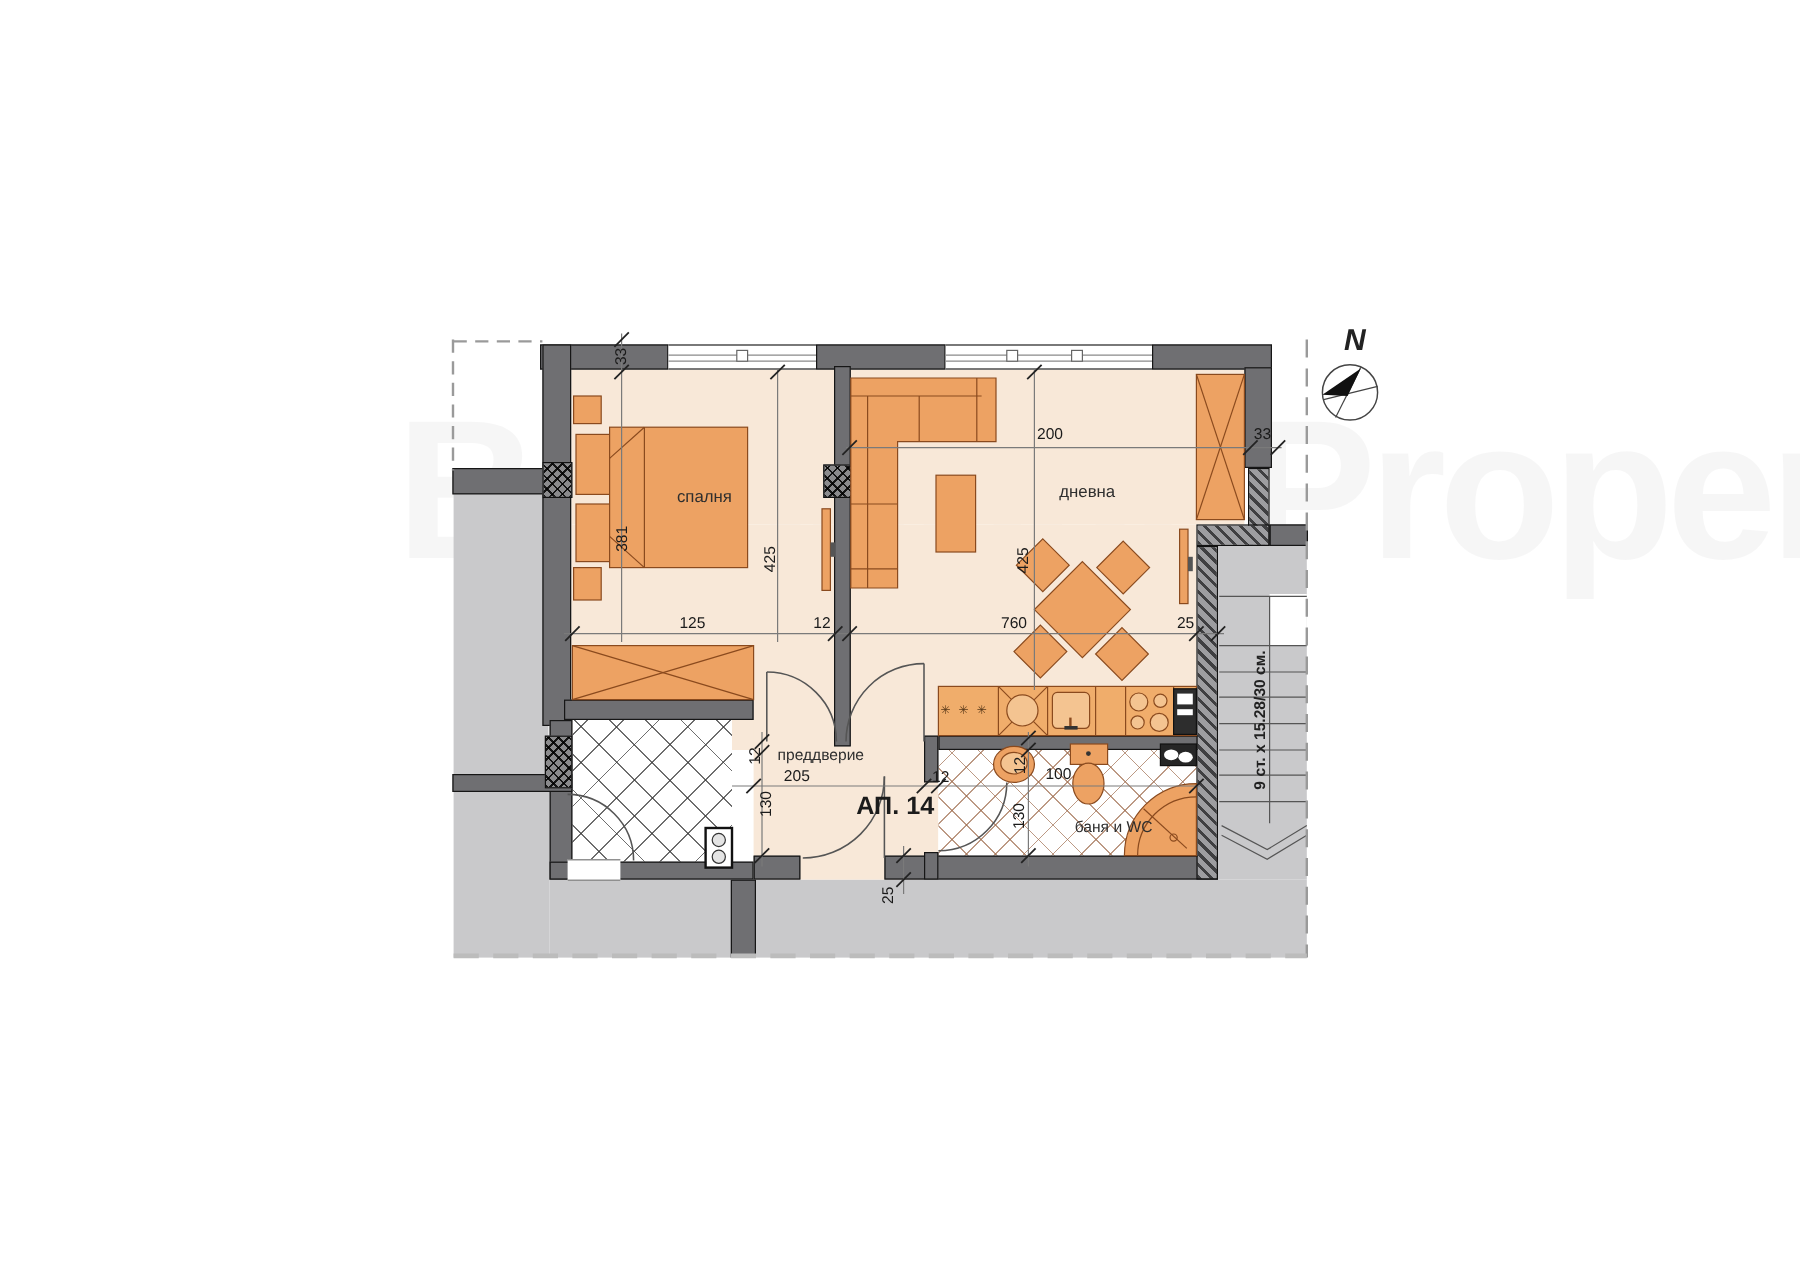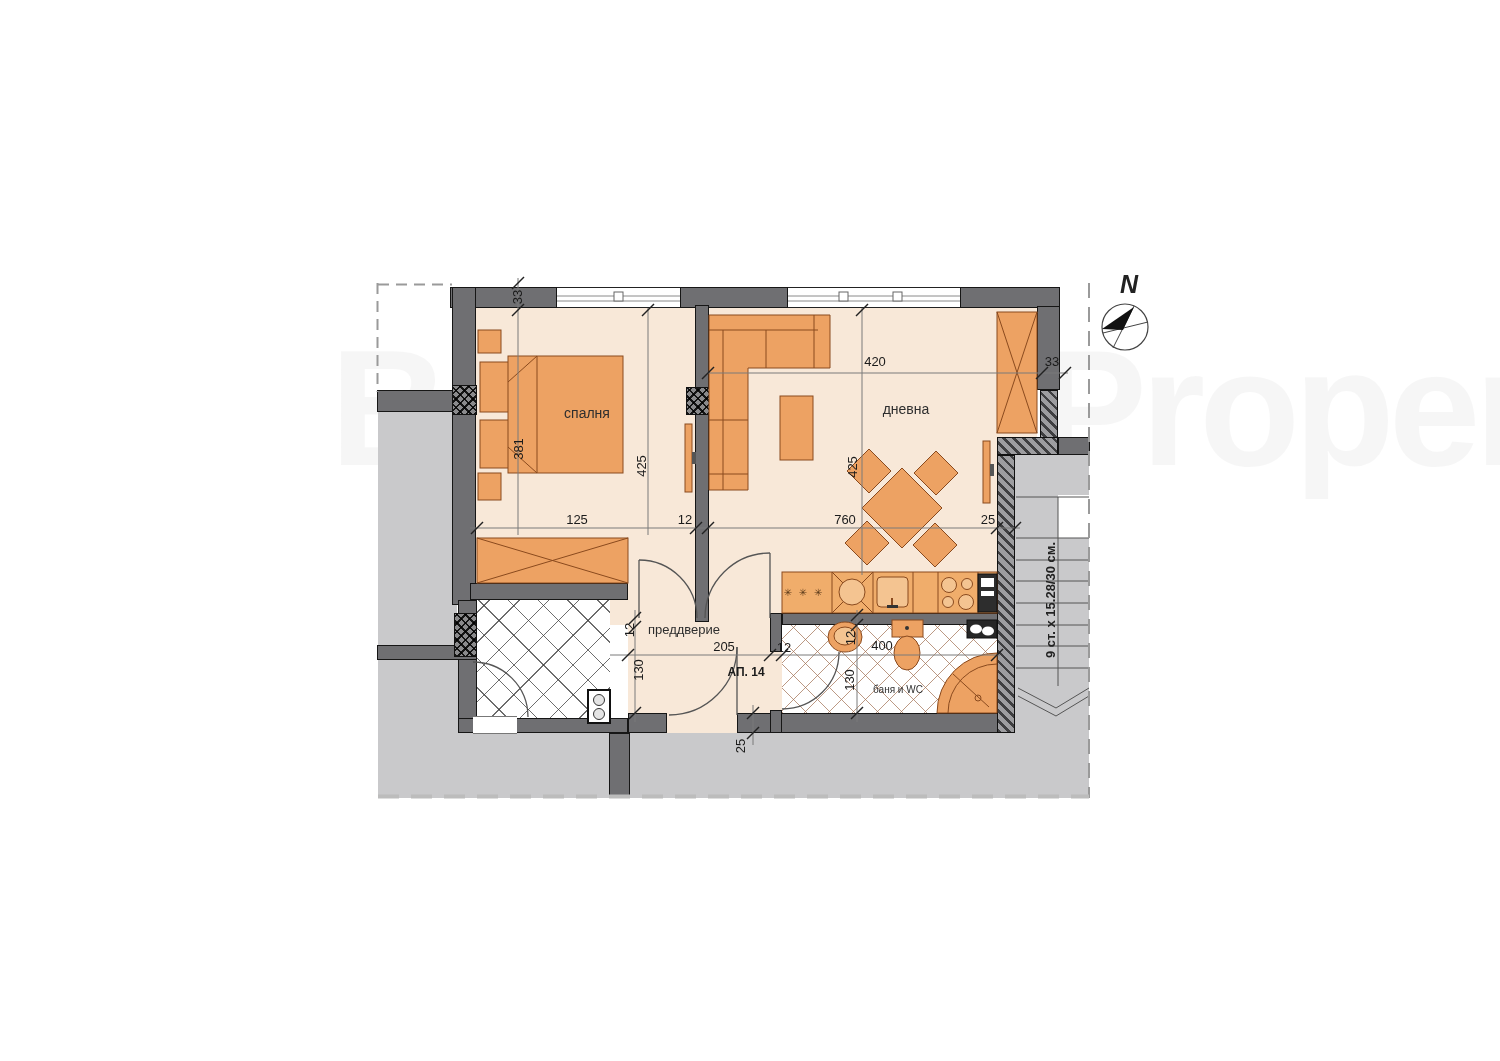--- a/index.html
+++ b/index.html
@@ -21,21 +21,21 @@
   .tiles-terr{background-color:#fff;
     background-image:repeating-linear-gradient(45deg,rgba(60,60,60,.75) 0 1px,transparent 1px 21px),
                      repeating-linear-gradient(-45deg,rgba(60,60,60,.75) 0 1px,transparent 1px 21px);}
   .threshold{background:#fff;border-top:1.5px solid #777;border-bottom:1.5px solid #777;}
   .window{background:#fff;border-top:1.5px solid #222;border-bottom:1.5px solid #222;}
   .lbl{position:absolute;transform:translate(-50%,-50%);white-space:nowrap;color:#2e2e2e;
        font-size:14px;}
   .dim{position:absolute;transform:translate(-50%,-50%);white-space:nowrap;color:#1b1b1b;
        font-size:13px;}
   .dim.v{transform:translate(-50%,-50%) rotate(-90deg);}
-  .ap{font-weight:bold;font-size:12px;color:#1b1b1b;}
+  .ap{font-weight:bold;font-size:21px;color:#1b1b1b;}
   .stairs-lbl{position:absolute;transform:translate(-50%,-50%) rotate(-90deg);white-space:nowrap;
        font-size:13px;font-weight:bold;color:#222;}
   .north{position:absolute;transform:translate(-50%,-50%);font-size:25px;font-style:italic;
        font-weight:600;color:#222;}
   .stars{position:absolute;transform:translate(-50%,-50%);font-size:10px;letter-spacing:2px;color:#5a3a1a;}
   .watermark{position:absolute;left:330px;top:330px;width:820px;font-size:165px;font-weight:bold;
        color:rgba(0,0,0,0.035);line-height:0.95;letter-spacing:-6px;pointer-events:none;}
   svg{position:absolute;left:0;top:0;pointer-events:none;}
 </style>
 </head>
@@ -248,38 +248,38 @@
       <circle cx="1125" cy="327" r="23" stroke="#444" stroke-width="1.2" fill="none"></circle>
       <line x1="1103" y1="333" x2="1148" y2="322" stroke="#444" stroke-width="1"></line>
       <line x1="1134" y1="306" x2="1113" y2="348" stroke="#444" stroke-width="1"></line>
       <polygon points="1102,329 1134,307 1123,330" fill="#111"></polygon>
     </g>
   </svg>
 
   <span class="lbl" style="left:587px;top:413px">спалня</span>
   <span class="lbl" style="left:906px;top:409px">дневна</span>
   <span class="lbl" style="left:684px;top:629px;font-size:13px">преддверие</span>
-  <span class="lbl" style="left:898px;top:689px;font-size:10px">баня и WC</span>
+  <span class="lbl" style="left:928px;top:689px;font-size:13px">баня и WC</span>
   <span class="lbl ap" style="left:746px;top:672px">АП. 14</span>
   <span class="stars" style="left:804px;top:592px">✳ ✳ ✳</span>
   <span class="stairs-lbl" style="left:1050px;top:600px">9 ст. x 15.28/30 см.</span>
   <span class="north" style="left:1129px;top:284px">N</span>
 
   <span class="dim v" style="left:517px;top:297px">33</span>
   <span class="dim v" style="left:518px;top:449px">381</span>
   <span class="dim v" style="left:641px;top:466px">425</span>
   <span class="dim" style="left:577px;top:519px">125</span>
   <span class="dim" style="left:685px;top:519px">12</span>
   <span class="dim" style="left:845px;top:519px">760</span>
   <span class="dim" style="left:988px;top:519px">25</span>
-  <span class="dim" style="left:875px;top:361px">420</span>
+  <span class="dim" style="left:875px;top:361px">200</span>
   <span class="dim" style="left:1052px;top:361px">33</span>
   <span class="dim v" style="left:852px;top:467px">425</span>
   <span class="dim v" style="left:629px;top:630px">12</span>
-  <span class="dim" style="left:724px;top:646px">205</span>
+  <span class="dim" style="left:664px;top:646px">205</span>
   <span class="dim v" style="left:638px;top:670px">130</span>
   <span class="dim" style="left:784px;top:647px">12</span>
   <span class="dim v" style="left:850px;top:638px">12</span>
-  <span class="dim" style="left:882px;top:645px">400</span>
+  <span class="dim" style="left:882px;top:645px">100</span>
   <span class="dim v" style="left:849px;top:680px">130</span>
   <span class="dim v" style="left:740px;top:746px">25</span>
 
 </div>
 
 </body></html>

